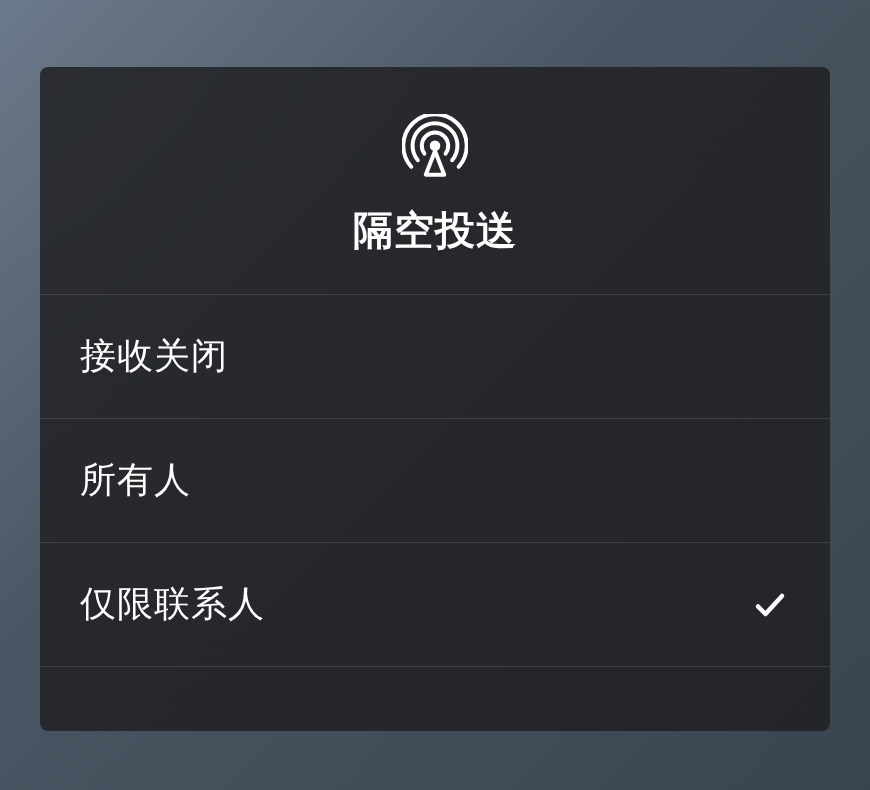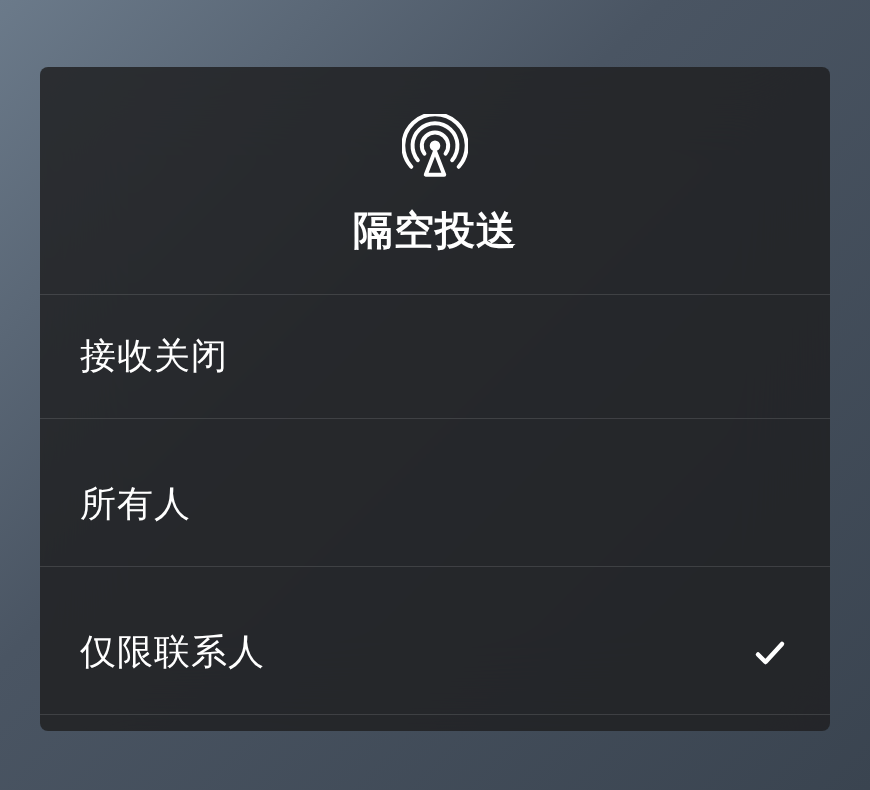--- a/index.html
+++ b/index.html
@@ -59,21 +59,20 @@
       color: #ffffff;
       font-size: 40px;
       font-weight: 600;
       letter-spacing: 1px;
     }
     
     .options {
       display: flex;
       flex-direction: column;
       flex: 1;
-      gap: 24px;
     }
     
     .option {
       display: flex;
       align-items: center;
       justify-content: space-between;
       padding: 0 40px;
       height: 124px;
       border-bottom: 1px solid rgba(255, 255, 255, 0.12);
       cursor: pointer;

